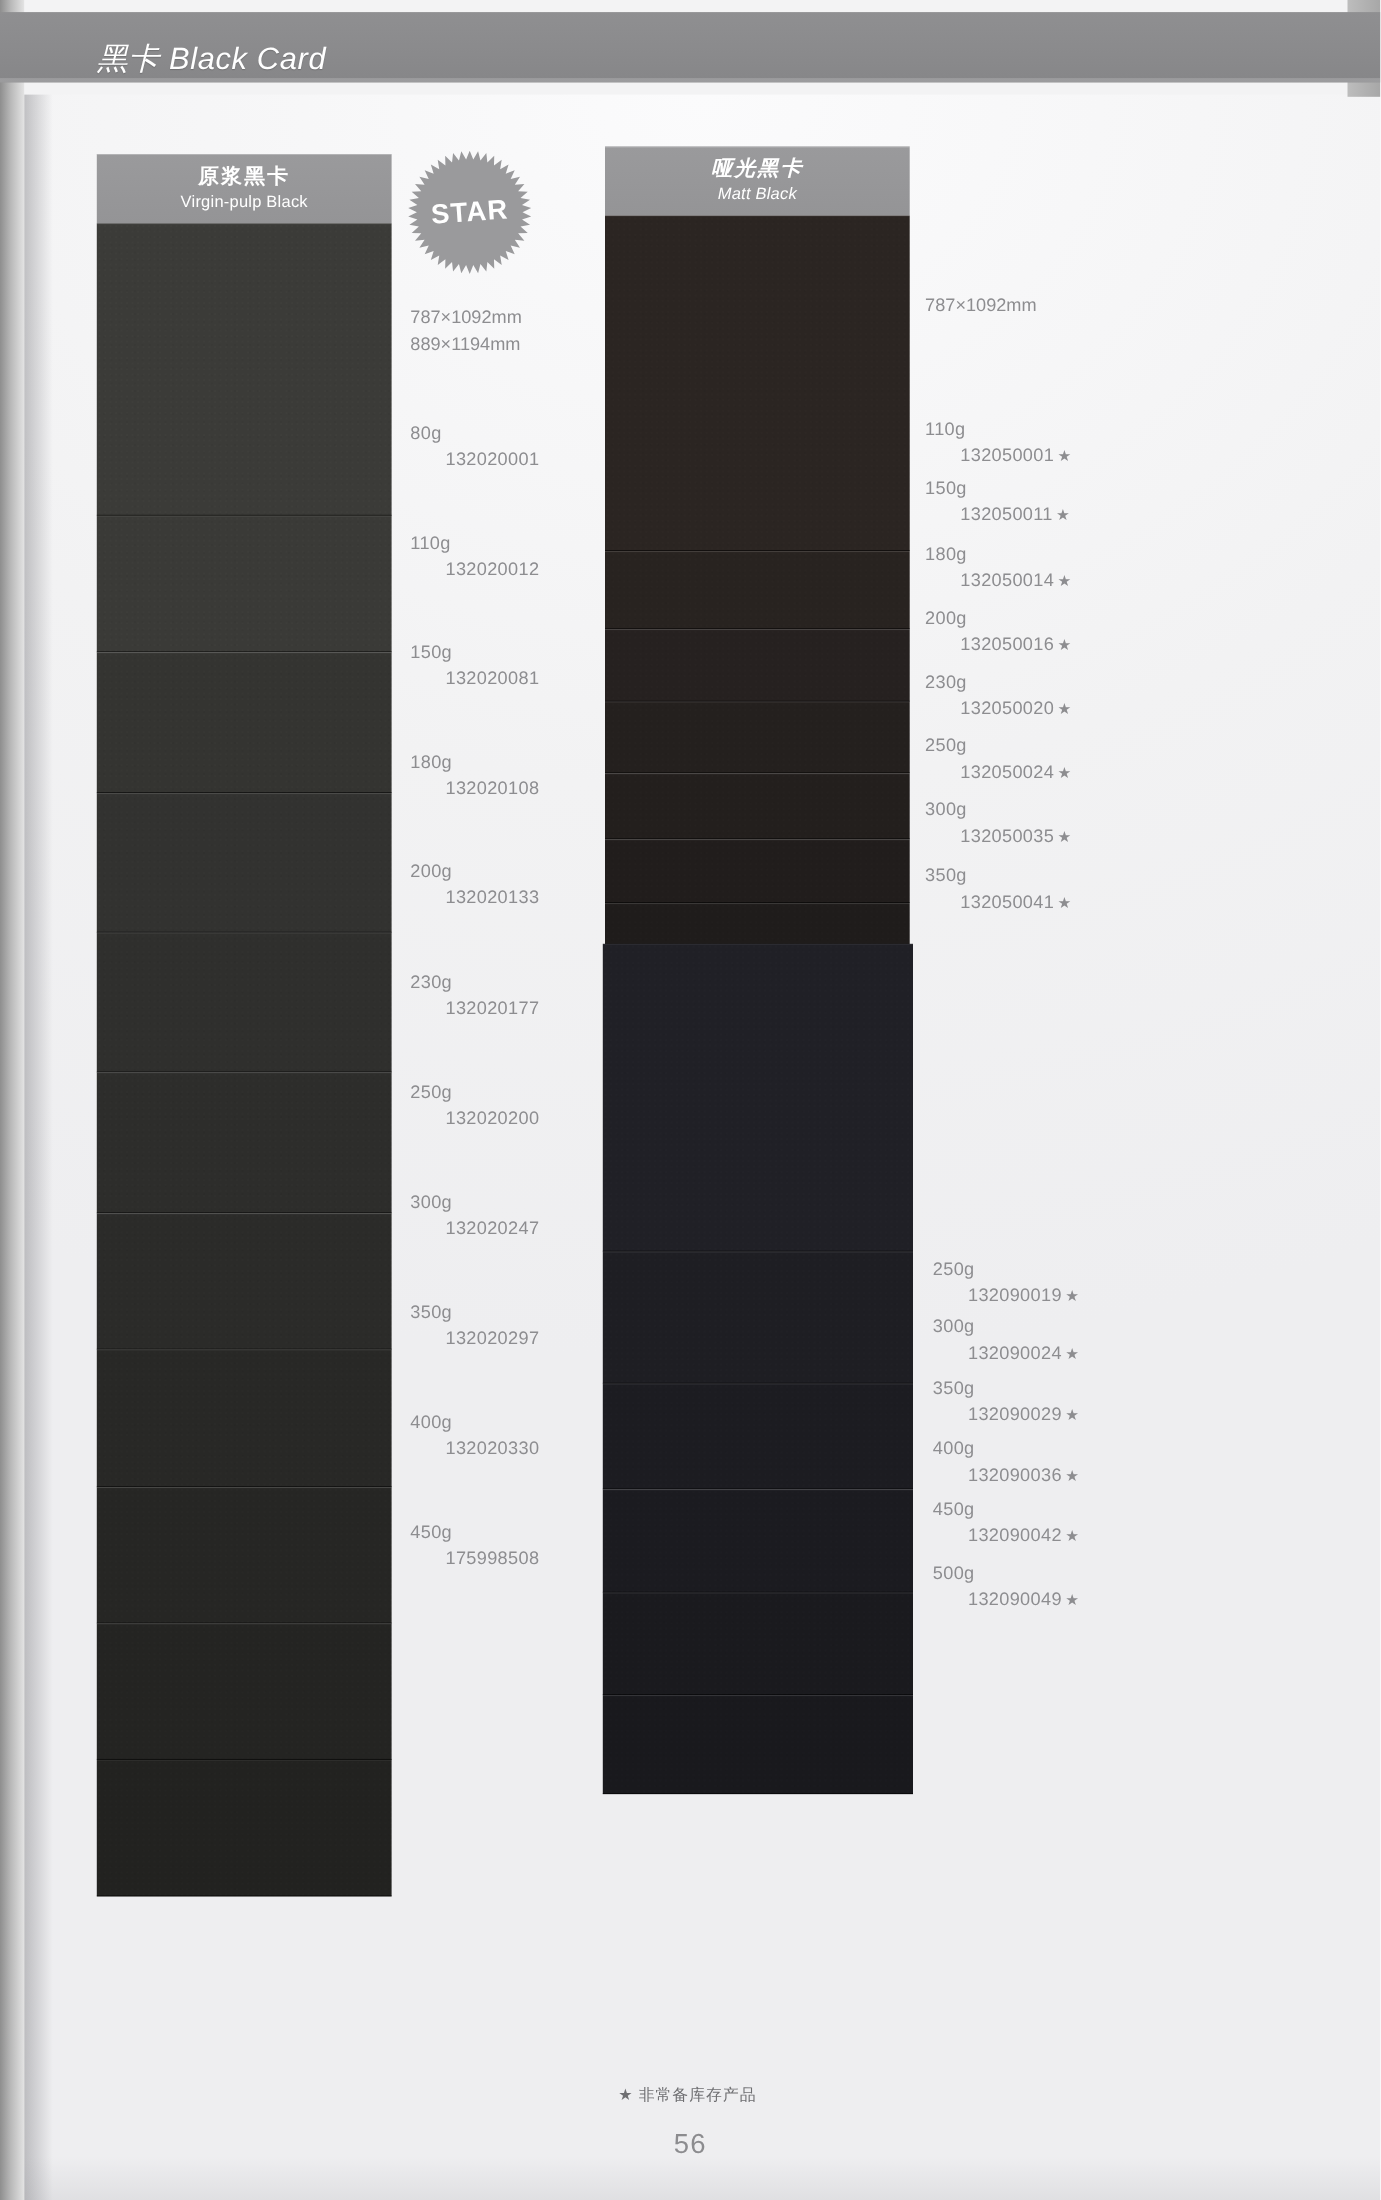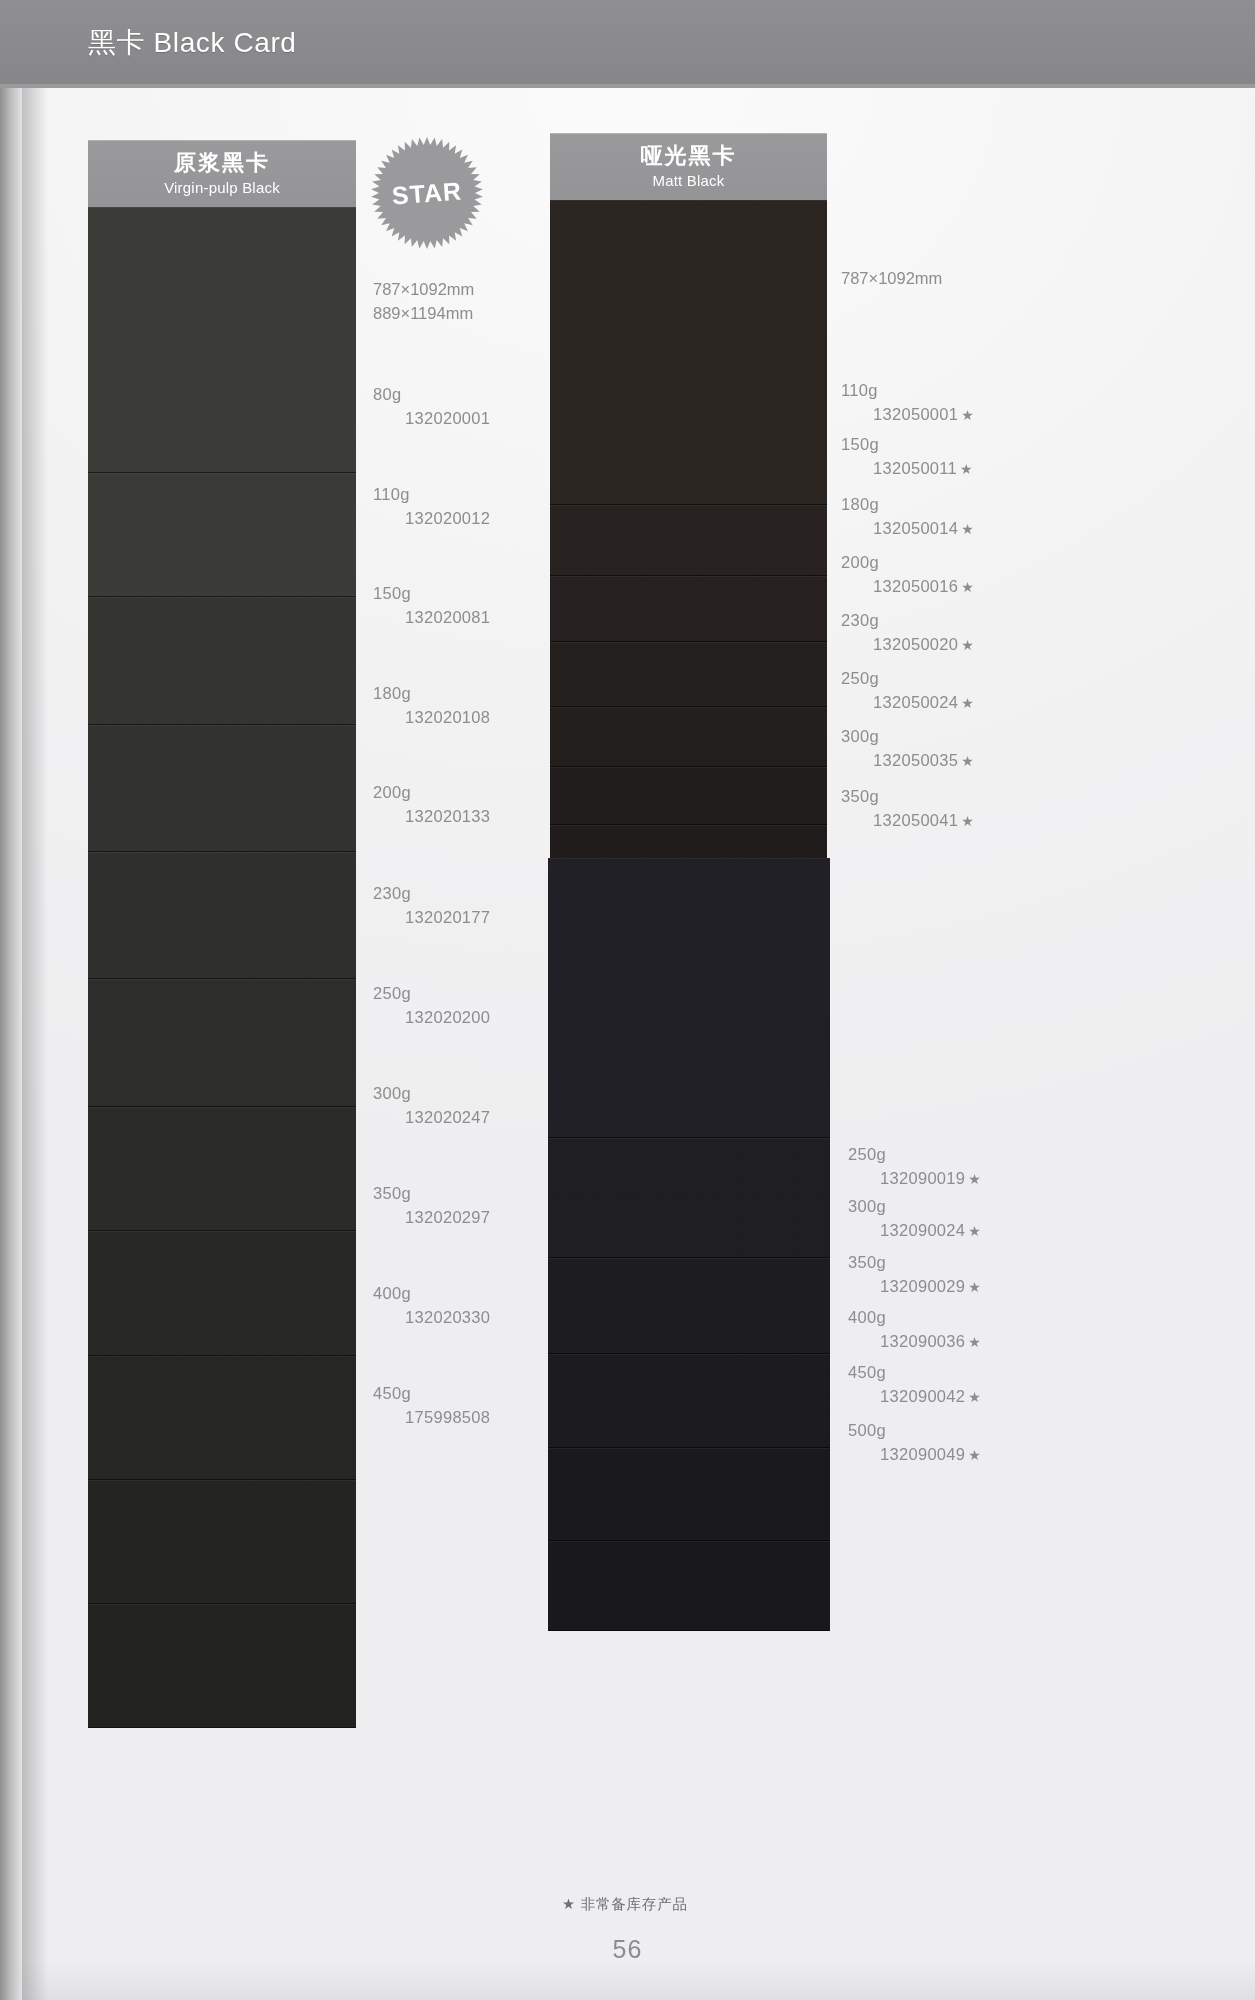--- a/index.html
+++ b/index.html
@@ -35,22 +35,23 @@
     position:absolute;left:22px;top:86px;width:26px;height:1914px;
     background:linear-gradient(90deg,rgba(120,120,125,.42),rgba(120,120,125,0));
   }
   .paper-shadow-bottom{
     position:absolute;left:22px;bottom:0;width:1233px;height:40px;
     background:linear-gradient(0deg,rgba(150,150,155,.16),rgba(0,0,0,0));
   }
 
   
   .header-band{
-    position:absolute;left:0;top:0;width:1255px;height:88px;
+    position:absolute;left:0;top:11px;width:1255px;height:64px;
     background:linear-gradient(180deg,#8f8f91 0%,#8a8a8c 60%,#868688 100%);
+    font-style:italic;
   }
   .header-band:after{
     content:"";position:absolute;left:0;bottom:0;width:100%;height:4px;
     background:rgba(255,255,255,.18);
   }
   .header-title{
     position:absolute;left:88px;top:24px;
     color:#ffffff;font-size:28px;letter-spacing:.6px;font-weight:400;
     text-shadow:0 1px 1px rgba(0,0,0,.18);
     white-space:nowrap;
@@ -58,21 +59,21 @@
 
   
   .swatch-card{position:absolute;}
   .card-head{
     position:relative;
     background:linear-gradient(180deg,#9a9a9c 0%,#949496 100%);
     color:#fff;text-align:center;
     padding:9px 0 10px;
     box-shadow:0 1px 0 rgba(255,255,255,.25) inset;
   }
-  .card-head .cn{font-size:22px;font-weight:700;letter-spacing:2px;line-height:1.25;}
+  .card-head .cn{font-size:19px;font-weight:700;letter-spacing:2px;line-height:1.25;}
   .card-head .en{font-size:15px;font-weight:400;letter-spacing:.2px;line-height:1.3;margin-top:1px;}
 
   .strip-stack{position:relative;width:100%;}
   .strip{
     position:relative;width:100%;
     box-shadow:0 1px 0 rgba(255,255,255,.05) inset;
   }
   .strip:after{
     content:"";position:absolute;left:0;right:0;bottom:0;height:1px;
     background:rgba(0,0,0,.55);
@@ -240,21 +241,21 @@
           <span class="gsm">400g</span>
           <span class="code">132020330</span>
         </div>
         <div class="lbl" style="top: 1245px; left: 0px;">
           <span class="gsm">450g</span>
           <span class="code">175998508</span>
         </div>
       </div>
   </div>
 
-  <div class="swatch-card" style="left:550px;top:133px;width:277px;">
+  <div class="swatch-card" style="left:550px;top:133px;width:277px;font-style:italic;">
     <div class="card-head">
       <div class="cn">哑光黑卡</div>
       <div class="en">Matt Black</div>
     </div>
     <div class="strip-stack" id="stack-1">
         <div class="strip" style="height: 305px; background: rgb(43, 37, 34);">
           <div class="grain"></div>
         </div>
         <div class="strip" style="height: 71px; background: rgb(40, 35, 32);">
           <div class="grain"></div>

